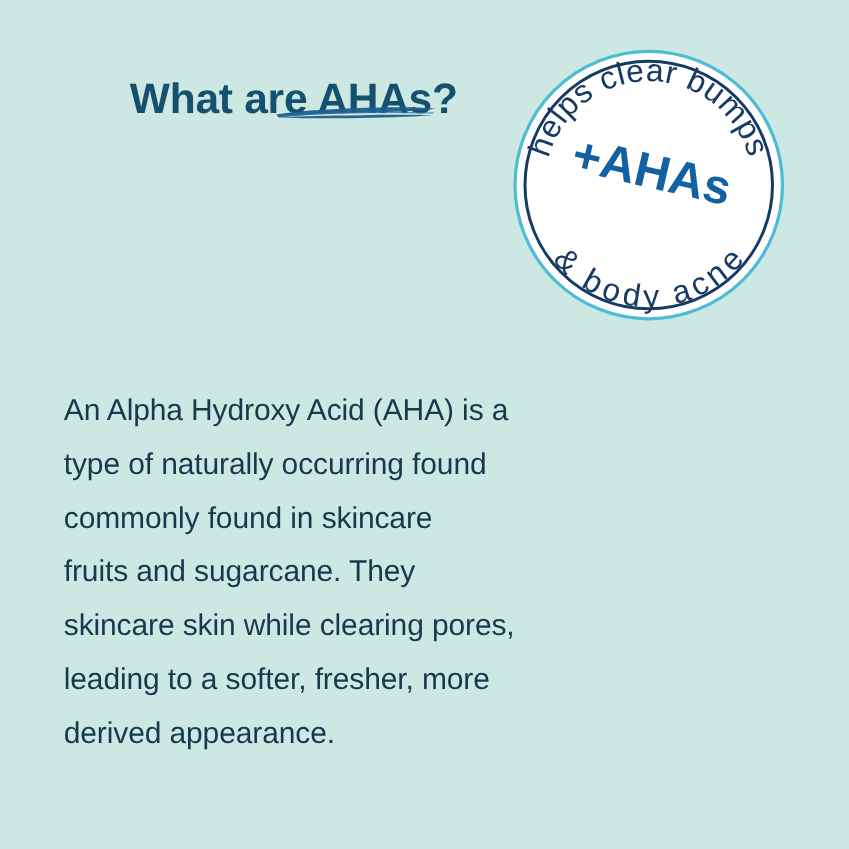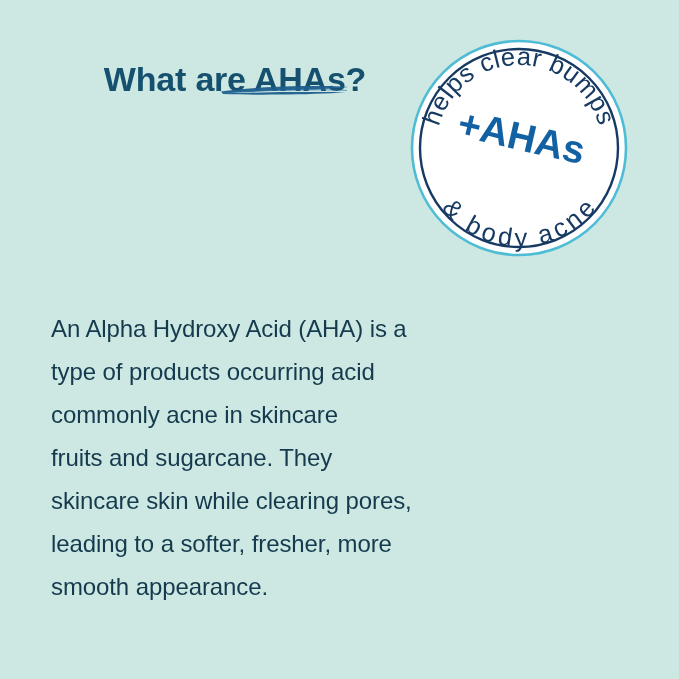--- a/index.html
+++ b/index.html
@@ -112,22 +112,22 @@
         <textPath href="#arcBottom" startOffset="50%" text-anchor="middle" dominant-baseline="hanging">&amp; body acne</textPath>
       </text>
 
       <text x="111" y="113" text-anchor="middle" font-family="Liberation Sans, sans-serif" font-size="39" font-weight="bold" fill="#1262a3" transform="rotate(13 111 111)">+AHAs</text>
     </svg>
   </div>
 
   <div class="body-wrap">
     <p class="body-text">
       <span class="ln">An Alpha Hydroxy Acid (AHA) is a</span>
-      <span class="ln">type of products occurring acid</span>
-      <span class="ln">commonly acne in skincare</span>
+      <span class="ln">type of naturally occurring found</span>
+      <span class="ln">commonly found in skincare</span>
       <span class="ln">fruits and sugarcane. They</span>
       <span class="ln">skincare skin while clearing pores,</span>
       <span class="ln">leading to a softer, fresher, more</span>
-      <span class="ln">smooth appearance.</span>
+      <span class="ln">derived appearance.</span>
     </p>
   </div>
 
 </div>
 
 </body></html>

